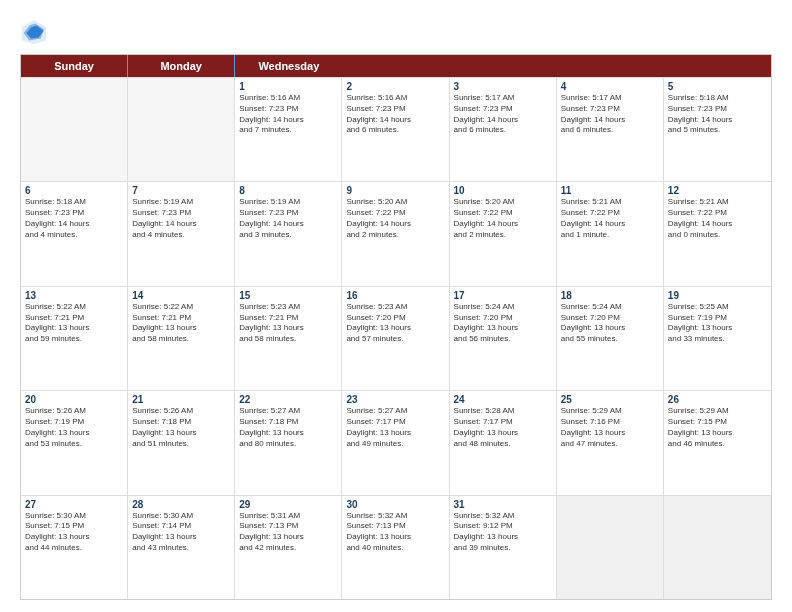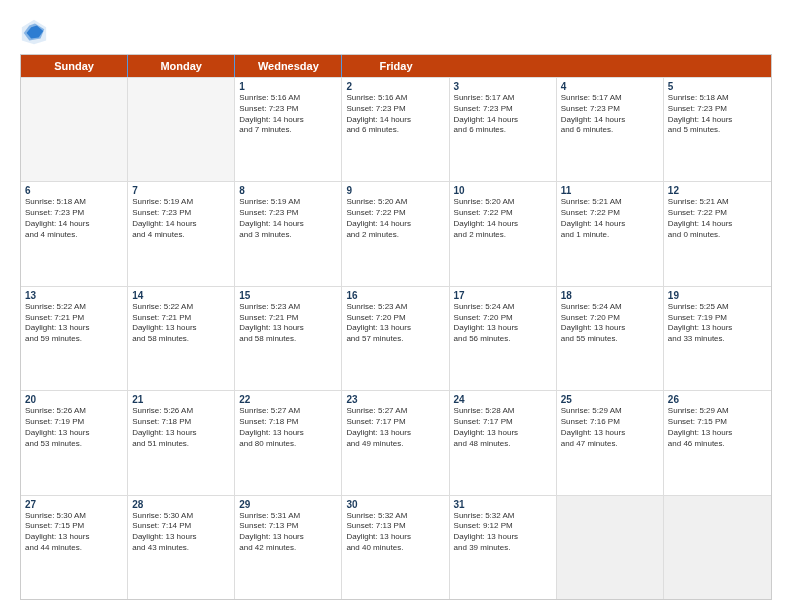--- a/index.html
+++ b/index.html
@@ -55,21 +55,21 @@
     }
     .calendar {
       flex: 1;
       display: flex;
       flex-direction: column;
       border: 1px solid #ccc;
     }
     .cal-header {
       display: grid;
       grid-template-columns: repeat(7, 1fr);
-      background: #c2410c;
+      background: #7f1d1d;
     }
     .cal-header-cell {
       color: #fff;
       font-size: 11px;
       font-weight: bold;
       text-align: center;
       padding: 5px 2px;
       border-right: 1px solid #5599e0;
     }
     .cal-header-cell:last-child { border-right: none; }
@@ -128,21 +128,20 @@
       <div class="month-title"></div>
       <div class="subtitle"></div>
     </div>
   </div>
 
   <div class="calendar">
     <div class="cal-header">
     <div class="cal-header-cell">Sunday</div>
         <div class="cal-header-cell">Monday</div>
         <div class="cal-header-cell">Wednesday</div>
-        <div class="cal-header-cell">Friday</div>
       </div>
     <div class="cal-body">
     <div class="cal-row">
           <div class="cal-cell empty"></div>
           <div class="cal-cell empty"></div>
           <div class="cal-cell">
             <div class="day-num">1</div>
             <div class="cell-line">Sunrise: 5:16 AM</div>
             <div class="cell-line">Sunset: 7:23 PM</div>
             <div class="cell-line">Daylight: 14 hours</div>

